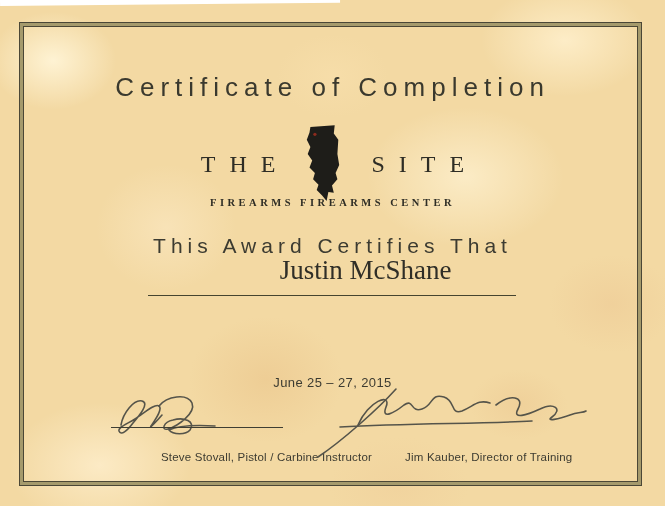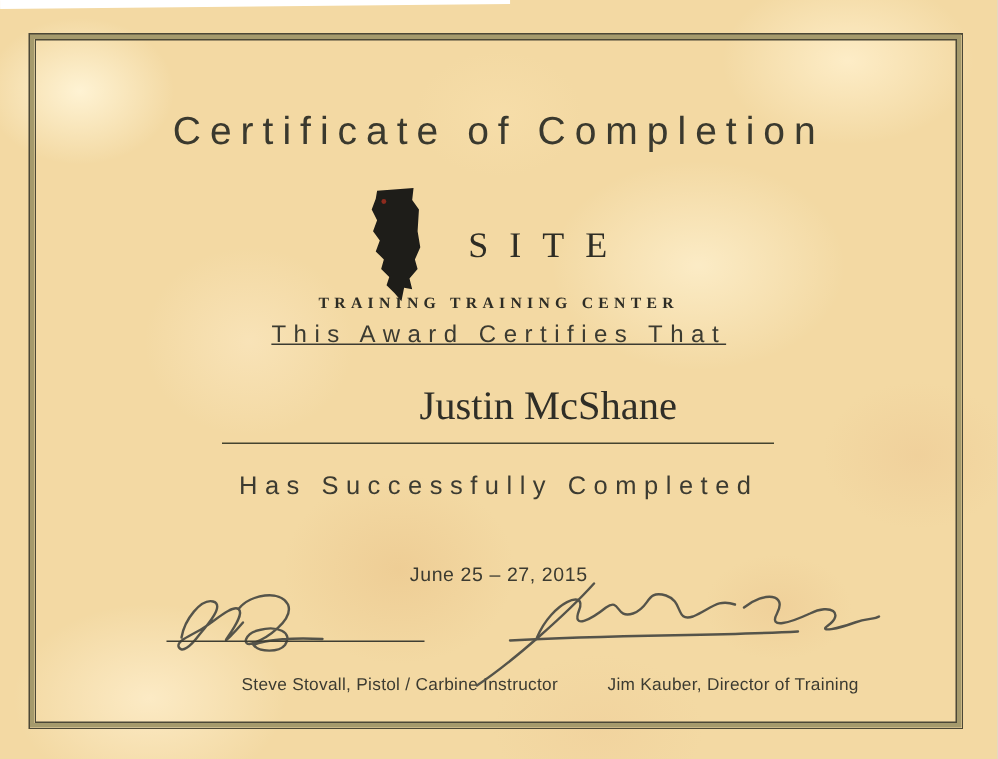--- a/index.html
+++ b/index.html
@@ -31,21 +31,21 @@
   .center{position:absolute;left:0;width:100%;text-align:center;}
   .title{top:72px;font-size:26px;letter-spacing:6px;color:#3a392e;font-weight:400;}
   .logo-row{
     top:120px;display:flex;justify-content:center;align-items:center;gap:16px;height:88px;
     font-family:"Liberation Serif",serif;font-size:24px;letter-spacing:14px;color:#2e2d25;
   }
   .logo-word{padding-left:14px;}
   .illinois-svg{width:36px;height:86px;display:block;}
   .logo-sub{top:197px;font-family:"Liberation Serif",serif;font-weight:700;
     font-size:10.5px;letter-spacing:3.5px;color:#2e2d25;}
-  .award-line{top:215px;font-size:16px;letter-spacing:5px;color:#3c3b31;text-decoration:underline;}
+  .award-line{top:234px;font-size:21px;letter-spacing:5px;color:#3c3b31;}
   .recipient{top:255px;font-family:"Liberation Serif",serif;font-size:27px;color:#2f2e27;padding-left:33px;}
   .name-rule{position:absolute;top:295px;left:148px;width:368px;height:0;
     border-top:1.5px solid #45442f;}
   .completed-line{top:314px;font-size:17px;letter-spacing:5px;color:#3c3b31;}
   .course{top:342px;font-size:20.5px;letter-spacing:.3px;color:#3c3b31;}
   .dates{top:375px;font-size:13px;letter-spacing:.4px;color:#3c3b31;}
   .sig-svg{position:absolute;}
   .sig-svg.left{left:103px;top:392px;width:128px;height:46px;}
   .sig-svg.right{left:300px;top:383px;width:288px;height:78px;}
   .sig-line-left{position:absolute;left:111px;top:427px;width:172px;height:0;
@@ -59,38 +59,38 @@
 <body>
 
 <div class="page">
 
   <div class="scan-sliver"></div>
   <div class="frame"></div>
 
   <div class="center title">Certificate of Completion</div>
 
   <div class="center logo-row">
+    <span class="logo-word">THE</span>
     <svg class="illinois-svg" viewBox="0 0 40 88" aria-hidden="true">
       <path fill="#1e1d19" d="M6,3 L33,1 L32,10 L37,17 L36,33 L38,45 L34,54 L36,61 L30,68
                L32,76 L26,75 L24,85 L19,79 L13,73 L15,67 L9,61 L11,54 L5,48
                L8,40 L3,33 L6,25 L2,17 L5,9 Z"></path>
       <circle cx="11" cy="11" r="1.8" fill="#8d2b1e"></circle>
     </svg>
     <span class="logo-word">SITE</span>
   </div>
 
-  <div class="center logo-sub">TRAINING TRAINING CENTER</div>
+  <div class="center logo-sub">FIREARMS FIREARMS CENTER</div>
 
   <div class="center award-line">This Award Certifies That</div>
 
   <div class="center recipient">Justin McShane</div>
 
   <div class="name-rule"></div>
 
-  <div class="center completed-line">Has Successfully Completed</div>
 
 
   <div class="center dates">June 25 – 27, 2015</div>
 
   <svg class="sig-svg left" viewBox="0 0 128 46" aria-hidden="true">
     <path class="ink" d="M18,33 C20,21 31,7 39,9 C47,11 36,24 30,31 C24,39 18,44 16,39
                          C15,35 24,32 32,27 C40,22 52,11 56,14 C60,17 52,28 48,34
                          C46,37 53,30 59,23"></path>
     <path class="ink" d="M56,14 C64,4 84,1 89,11 C93,21 75,34 65,37 C58,39 60,30 70,28
                          C81,25 93,29 87,38 C83,43 70,43 66,38 C74,34 94,33 112,34"></path>

